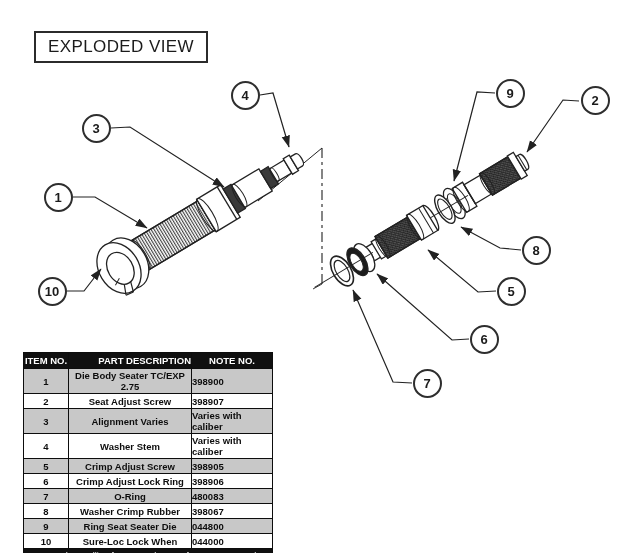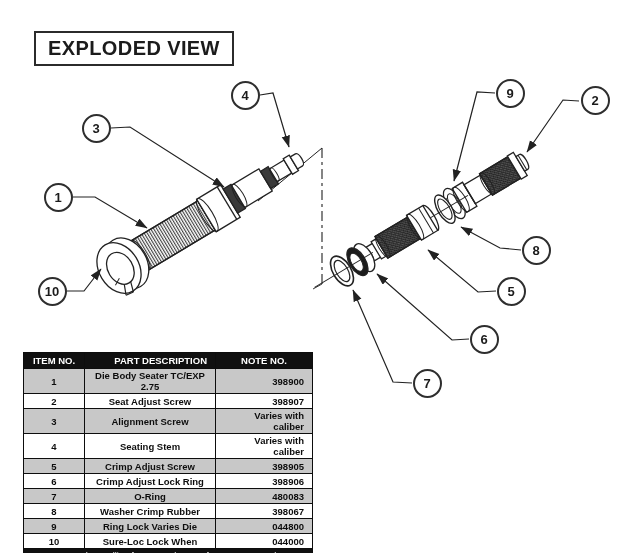--- a/index.html
+++ b/index.html
@@ -1,35 +1,35 @@
 <!DOCTYPE html>
 <html><head>
 <meta charset="utf-8">
 <style>
   html,body{margin:0;padding:0;background:#fff;}
   .screen{position:relative;width:644px;height:553px;background:#ffffff;overflow:hidden;
           font-family:"Liberation Sans",sans-serif;color:#111;}
   
   .title-box{position:absolute;left:34px;top:31px;border:2px solid #2b2b2b;background:#fff;
-             padding:4px 12px 4px 12px;font-size:20px;font-weight:bold;letter-spacing:.4px;color:#1b1b1b;}
+             padding:4px 12px 4px 12px;font-size:17px;font-weight:normal;letter-spacing:.4px;color:#1b1b1b;}
   
   .diagram-svg{position:absolute;left:0;top:0;}
   
   .callout{position:absolute;width:29px;height:29px;border:2px solid #2e2e2e;border-radius:50%;
            background:#fff;box-sizing:border-box;display:flex;align-items:center;justify-content:center;
            font-size:13px;font-weight:bold;color:#1b1b1b;}
   
   .parts-table{position:absolute;left:23px;top:352px;border-collapse:collapse;table-layout:fixed;
                width:249px;font-size:9.5px;font-weight:bold;color:#0d0d0d;}
-  .parts-table th,.parts-table td{border:1px solid #0d0d0d;padding:1px 8px;height:12px;line-height:11px;}
+  .parts-table th,.parts-table td{border:1px solid #0d0d0d;padding:1px 0;height:12px;line-height:11px;}
   .parts-table thead th{background:#101010;color:#fff;font-size:9.5px;text-align:center;height:13px;}
   .parts-table thead th.col-desc{text-align:right;padding-left:7px;}
   .col-item{width:44px;text-align:center;}
   .col-desc{width:115px;text-align:center;padding-left:7px;}
-  .col-part{width:80px;text-align:right;}
+  .col-part{width:80px;text-align:left;}
   .parts-table tr.shade td{background:#c8c8c8;}
   .parts-table tr.plain td{background:#ffffff;}
   .note-row td{background:#101010;color:#fff;text-align:center;font-weight:normal;font-size:9px;height:13px;}
   .note-row b{font-weight:bold;}
 </style>
 </head>
 <body>
 
 <div class="screen">
 
@@ -194,26 +194,26 @@
           <td class="col-desc">Die Body Seater TC/EXP 2.75</td>
           <td class="col-part">398900</td>
         </tr>
         <tr class="plain">
           <td class="col-item">2</td>
           <td class="col-desc">Seat Adjust Screw</td>
           <td class="col-part">398907</td>
         </tr>
         <tr class="shade">
           <td class="col-item">3</td>
-          <td class="col-desc">Alignment Screw</td>
+          <td class="col-desc">Alignment Varies</td>
           <td class="col-part">Varies with caliber</td>
         </tr>
         <tr class="plain">
           <td class="col-item">4</td>
-          <td class="col-desc">Seating Stem</td>
+          <td class="col-desc">Washer Stem</td>
           <td class="col-part">Varies with caliber</td>
         </tr>
         <tr class="shade">
           <td class="col-item">5</td>
           <td class="col-desc">Crimp Adjust Screw</td>
           <td class="col-part">398905</td>
         </tr>
         <tr class="plain">
           <td class="col-item">6</td>
           <td class="col-desc">Crimp Adjust Lock Ring</td>
@@ -224,21 +224,21 @@
           <td class="col-desc">O-Ring</td>
           <td class="col-part">480083</td>
         </tr>
         <tr class="plain">
           <td class="col-item">8</td>
           <td class="col-desc">Washer Crimp Rubber</td>
           <td class="col-part">398067</td>
         </tr>
         <tr class="shade">
           <td class="col-item">9</td>
-          <td class="col-desc">Ring Lock Varies Die</td>
+          <td class="col-desc">Ring Seat Seater Die</td>
           <td class="col-part">044800</td>
         </tr>
         <tr class="plain">
           <td class="col-item">10</td>
           <td class="col-desc">Sure-Loc Lock When</td>
           <td class="col-part">044000</td>
         </tr>
       </tbody>
     <tfoot>
       <tr class="note-row">

